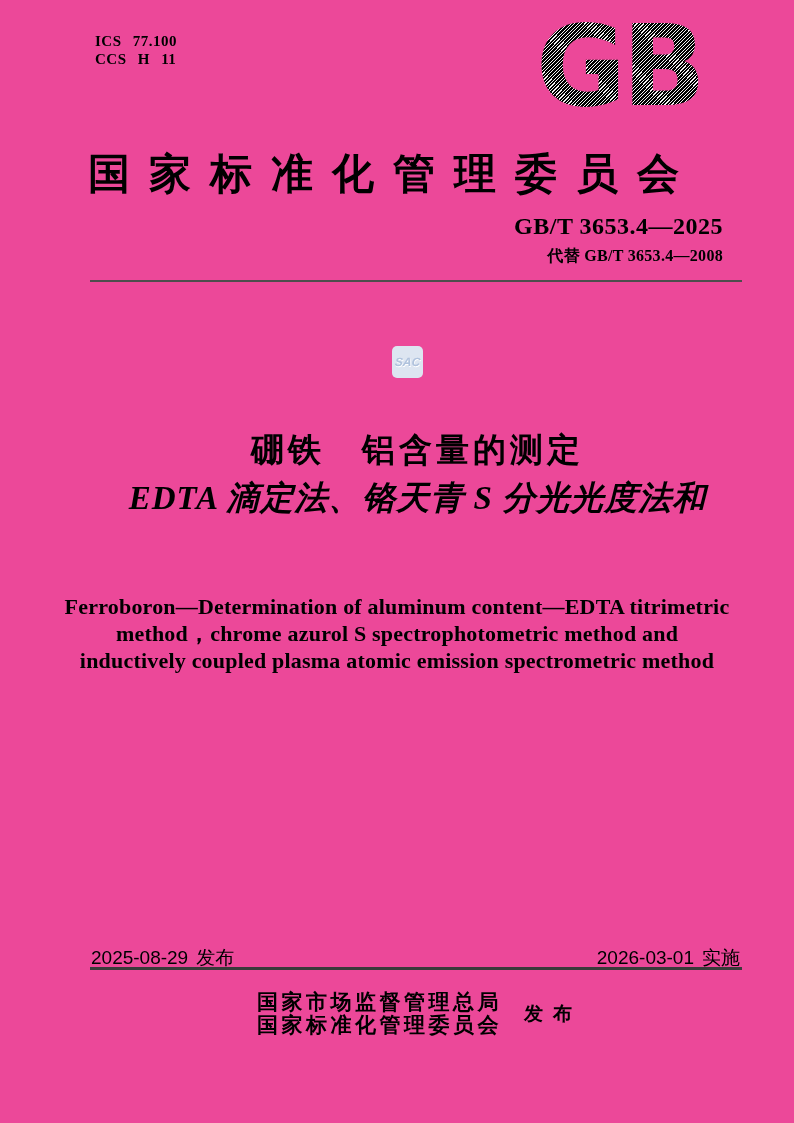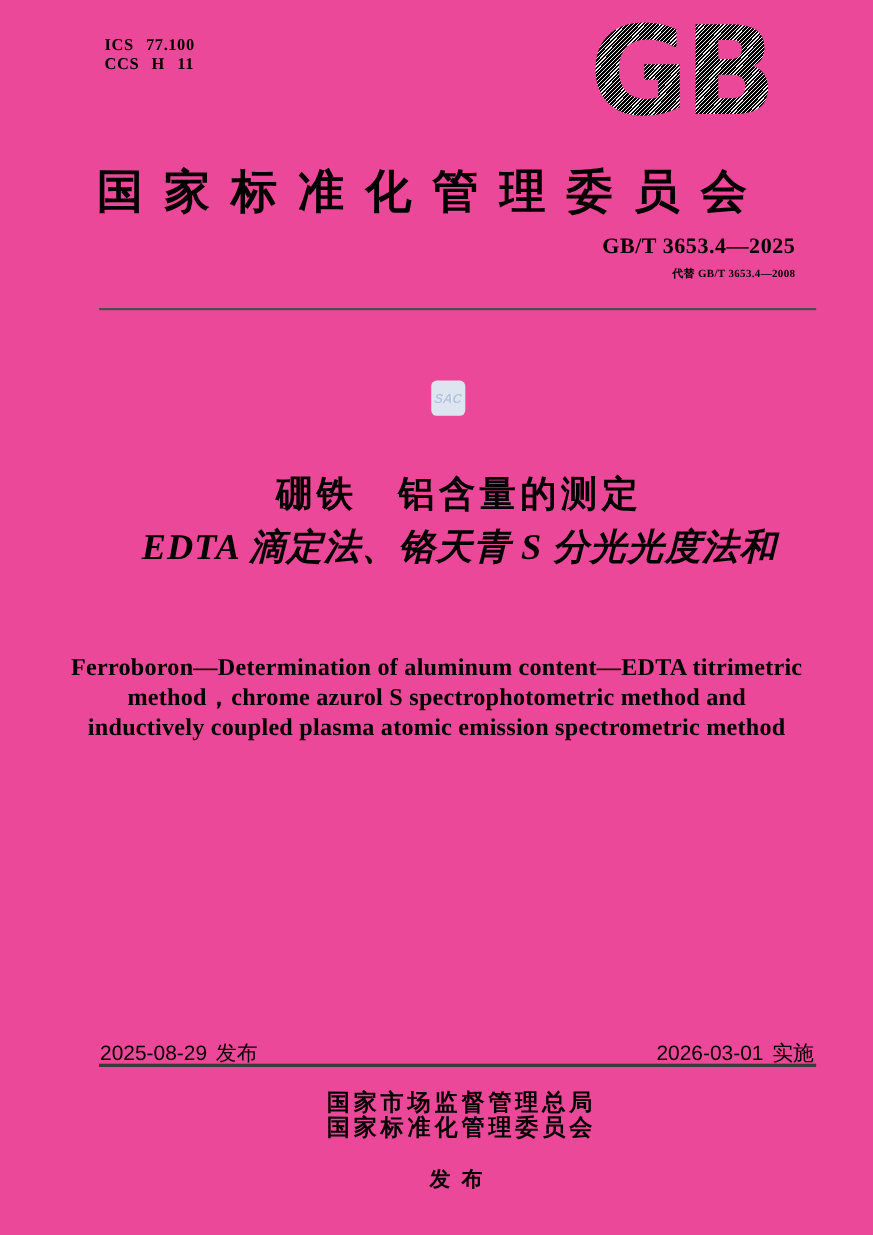--- a/index.html
+++ b/index.html
@@ -33,22 +33,22 @@
     position:absolute;left:88px;top:146px;
     white-space:nowrap;
     font-family:"Liberation Serif",serif;
     font-weight:bold;font-size:42px;letter-spacing:19px;
   }
   
   .std-number-block{
     position:absolute;right:71px;top:213px;text-align:right;
     font-family:"Liberation Serif",serif;font-weight:bold;
   }
-  .std-number{font-size:20px;letter-spacing:0.5px;margin-left:30px;}
-  .std-replaces{font-size:10px;margin-top:6px;letter-spacing:0.3px;}
+  .std-number{font-size:24px;letter-spacing:0.5px;margin-left:30px;}
+  .std-replaces{font-size:16px;margin-top:6px;letter-spacing:0.3px;}
   .rule-top{
     position:absolute;left:90px;top:280px;width:652px;height:2px;
     background:#4d4d4d;
   }
   
   .sac{
     position:absolute;left:392px;top:346px;width:31px;height:32px;
     background:#dde5f1;border-radius:5px;
     display:flex;align-items:center;justify-content:center;
   }
@@ -83,21 +83,21 @@
   }
   .dates .label{margin-left:8px;}
   .rule-bottom{
     position:absolute;left:90px;top:967px;width:652px;height:3px;
     background:#3a3a3a;
   }
   
   .publisher{
     position:absolute;left:0;top:991px;width:794px;
     display:flex;justify-content:center;align-items:center;
-    gap:22px;padding-left:45px;box-sizing:border-box;flex-direction:column;
+    gap:22px;padding-left:45px;box-sizing:border-box;
   }
   .pub-lines{
     font-family:"Liberation Serif",serif;font-weight:bold;
     font-size:21px;line-height:23px;letter-spacing:3.5px;
     white-space:nowrap;
   }
   .pub-label{
     font-family:"Liberation Sans",sans-serif;font-weight:bold;
     font-size:19px;letter-spacing:10px;white-space:nowrap;
   }

